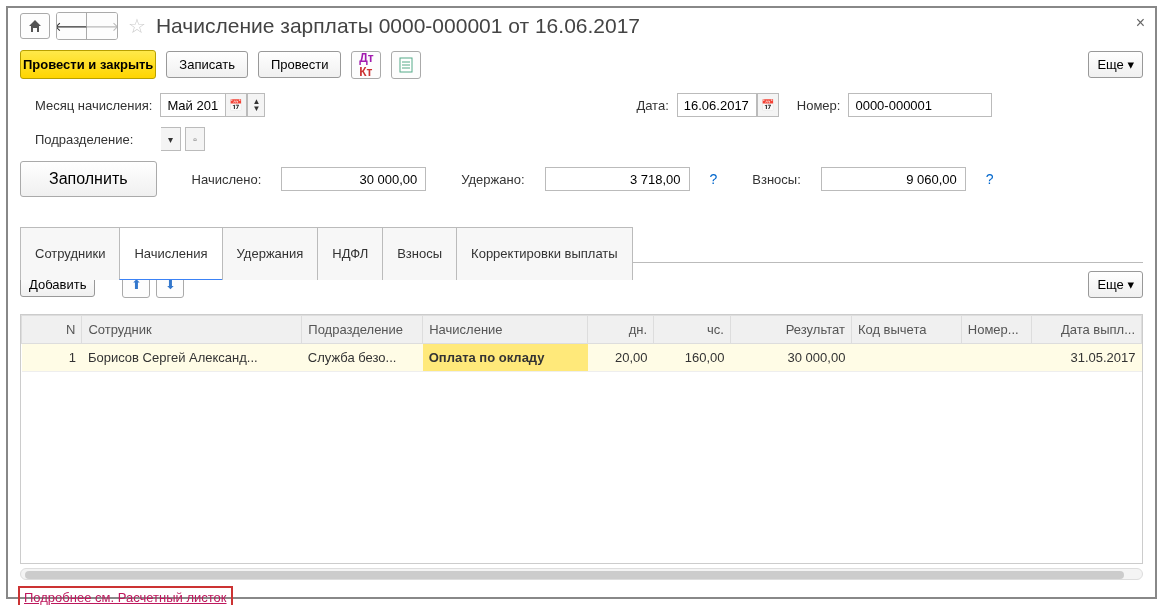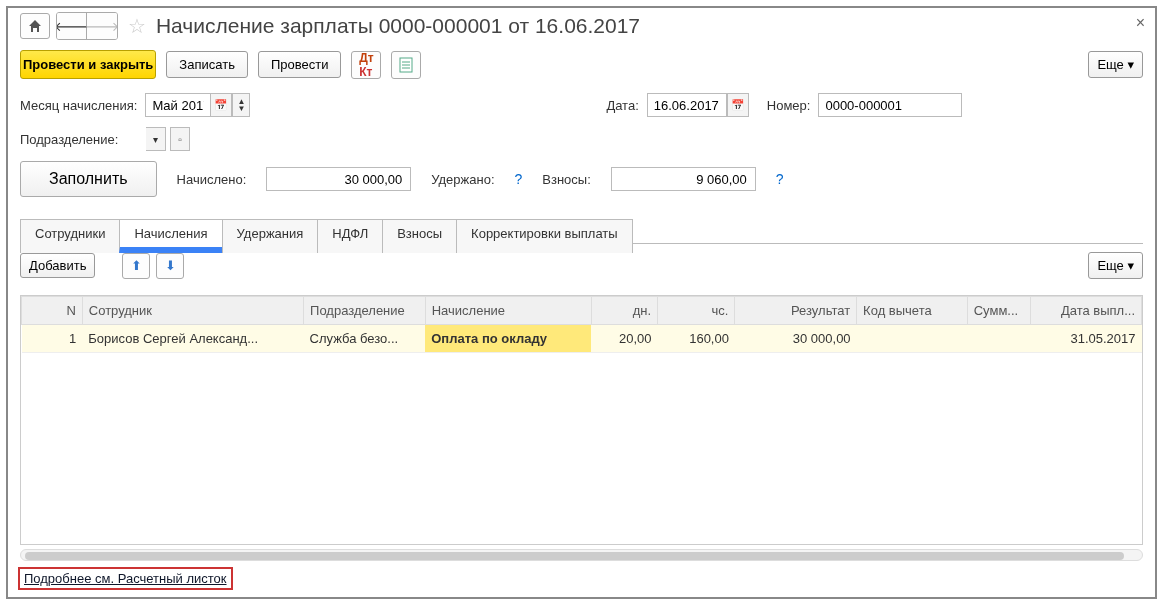--- a/index.html
+++ b/index.html
@@ -16,58 +16,58 @@
 .title-text { font-size: 21px; color: #444; }
 .toolbar { display: flex; align-items: center; gap: 10px; margin-bottom: 14px; }
 .btn { border: 1px solid #999; background: linear-gradient(#fff,#f0f0f0); border-radius: 3px; padding: 5px 12px; font-size: 13px; cursor: pointer; }
 .btn-yellow { background: linear-gradient(#ffe94a,#ffd500); border-color: #b8a000; font-weight: bold; padding: 6px 2px; }
 .btn-small { padding: 4px 8px; }
 .icon-btn { width: 30px; height: 28px; border: 1px solid #aaa; border-radius: 3px; background: #fdfdfd; display: inline-flex; align-items: center; justify-content: center; cursor: pointer; font-size: 12px; }
 .icon-green-red { color: #c33; font-weight: bold; }
 .spacer { flex: 1; }
 .btn-more { padding: 5px 8px; }
 .form-row { display: flex; align-items: center; gap: 8px; margin-bottom: 10px; }
-.label { color: #333; }
+.label { color: #333; margin-left: 15px; }
 .input { border: 1px solid #bbb; padding: 3px 6px; height: 24px; font-size: 13px; }
 .input-month { width: 65px; border-right: none; }
 .month-wrap { display: flex; align-items: center; }
 .month-wrap .input { border-radius: 0; }
 .cal-btn, .spin-btn { border: 1px solid #bbb; height: 24px; background: #f4f4f4; display: flex; flex-direction: column; align-items: center; justify-content: center; cursor: pointer; }
 .cal-btn { width: 22px; font-size: 11px; }
 .spin-btn { width: 18px; font-size: 8px; line-height: 7px; }
 .date-input { width: 80px; }
 .num-input { width: 144px; }
 .dept-input { width: 350px; }
 .dept-wrap { display: flex; }
 .combo-btn { border: 1px solid #bbb; border-left: none; width: 20px; height: 24px; background: #f4f4f4; display: flex; align-items: center; justify-content: center; font-size: 10px; cursor: pointer; }
 .sum-row { display: flex; align-items: center; gap: 20px; margin-bottom: 12px; }
 .fill-btn { border: 1px solid #aaa; background: linear-gradient(#fff,#f0f0f0); border-radius: 3px; padding: 8px 28px; font-size: 16px; cursor: pointer; }
 .sum-input { width: 145px; text-align: right; padding-right: 8px; }
 .help-link { color: #0066cc; font-size: 14px; cursor: pointer; }
 .tabs { display: flex; border-bottom: 1px solid #bbb; margin-bottom: 8px; }
-.tab { border: 1px solid #bbb; border-bottom: none; padding: 6px 14px; background: #f7f7f7; margin-right: -1px; cursor: pointer; position: relative; top: 10px; }
-.tab.active { background: #fff; border-bottom: 6px solid #3b82f6; }
+.tab { border: 1px solid #bbb; border-bottom: none; padding: 18px 14px; background: #f7f7f7; margin-right: -1px; cursor: pointer; position: relative; top: 18px; }
+.tab.active { background: #fff; border-bottom: 1px solid #3b82f6; }
 .tab-toolbar { display: flex; align-items: center; gap: 27px; margin-bottom: 16px; }
 .arrow-box { display: flex; gap: 6px; }
 .arrow-ud { width: 28px; height: 26px; border: 1px solid #aaa; border-radius: 3px; background: #fdfdfd; display: flex; align-items: center; justify-content: center; cursor: pointer; color: #3377cc; }
 .table-wrap { border: 1px solid #ccc; height: 250px; overflow: auto; }
 table { width: 100%; border-collapse: collapse; font-size: 13px; }
 th { background: #f0f0f0; border: 1px solid #ddd; padding: 6px; text-align: left; font-weight: normal; color: #555; }
 td { border-bottom: 1px solid #eee; padding: 6px; background: #fffce6; }
 .col-n { width: 55px; text-align: right; }
 .col-emp { width: 200px; }
 .col-dept { width: 110px; }
 .col-acc { width: 150px; background: #ffe97a !important; font-weight: bold; }
 .col-days { width: 60px; text-align: right; }
 .col-hrs { width: 70px; text-align: right; }
 .col-res { width: 110px; text-align: right; }
 .col-ded { width: 100px; }
 .col-sum { width: 50px; }
 .col-date { width: 100px; text-align: right; }
-.bottom-link { color: #0f172a; text-decoration: underline; cursor: pointer; outline: 2px solid #c33; padding: 2px 4px; display: inline-block; margin-top: 8px; }
+.bottom-link { color: #be185d; text-decoration: underline; cursor: pointer; outline: 2px solid #c33; padding: 2px 4px; display: inline-block; margin-top: 8px; }
 .scroll-placeholder { height: 12px; background: #f4f4f4; border: 1px solid #ddd; border-radius: 6px; margin-top: 4px; position: relative; }
 .scroll-thumb { position: absolute; left: 4px; top: 2px; height: 8px; width: 98%; background: #ccc; border-radius: 4px; }
 </style>
 </head>
 <body>
 
 <div class="window">
   <div class="close-x">×</div>
   <div class="titlebar">
     <div class="nav-btn home-btn">
@@ -81,21 +81,21 @@
     </div>
     <span class="star-icon">☆</span>
     <span class="title-text">Начисление зарплаты 0000-000001 от 16.06.2017</span>
   </div>
 
   <div class="toolbar">
     <button class="btn btn-yellow">Провести и закрыть</button>
     <button class="btn">Записать</button>
     <button class="btn">Провести</button>
     <div class="icon-btn">
-        <span class="icon-green-red"><span style="color:#c2410c">Дт</span><br><span>Кт</span></span>
+        <span class="icon-green-red"><span style="color:#a21caf">Дт</span><br><span>Кт</span></span>
       </div>
     <div class="icon-btn">
       <svg width="14" height="16">
           <rect x="1" y="1" width="12" height="14" fill="#fff" stroke="#5a8"></rect>
           <line x1="3" y1="5" x2="11" y2="5" stroke="#5a8"></line>
           <line x1="3" y1="8" x2="11" y2="8" stroke="#5a8"></line>
           <line x1="3" y1="11" x2="11" y2="11" stroke="#5a8"></line>
         </svg>
     </div>
     <div class="spacer"></div>
@@ -128,20 +128,21 @@
       <div class="combo-btn">▾</div>
       <div class="combo-btn" style="margin-left:4px;border-left:1px solid #bbb">▫</div>
     </div>
   </div>
 
   <div class="sum-row">
     <button class="fill-btn">Заполнить</button>
     <span class="label">Начислено:</span>
     <input class="input sum-input" value="30 000,00" style="">
     <span class="label">Удержано:</span>
+    <input class="input sum-input" value="3 718,00" style="">
     <span class="help-link">?</span>
     <span class="label">Взносы:</span>
     <input class="input sum-input" value="9 060,00" style="">
     <span class="help-link">?</span>
   </div>
 
   <div class="tabs">
     <div class="tab">Сотрудники</div>
     <div class="tab active">Начисления</div>
     <div class="tab">Удержания</div>
@@ -165,21 +166,21 @@
       <thead>
         <tr>
           <th class="col-n">N</th>
           <th class="col-emp">Сотрудник</th>
           <th class="col-dept">Подразделение</th>
           <th style="width:150px">Начисление</th>
           <th class="col-days">дн.</th>
           <th class="col-hrs">чс.</th>
           <th class="col-res">Результат</th>
           <th class="col-ded">Код вычета</th>
-          <th class="col-sum">Сумм...</th>
+          <th class="col-sum">Номер...</th>
           <th class="col-date">Дата выпл...</th>
         </tr>
       </thead>
       <tbody>
         <tr>
           <td class="col-n">1</td>
           <td>Борисов Сергей Александ...</td>
           <td>Служба безо...</td>
           <td class="col-acc">Оплата по окладу</td>
           <td class="col-days">20,00</td>

